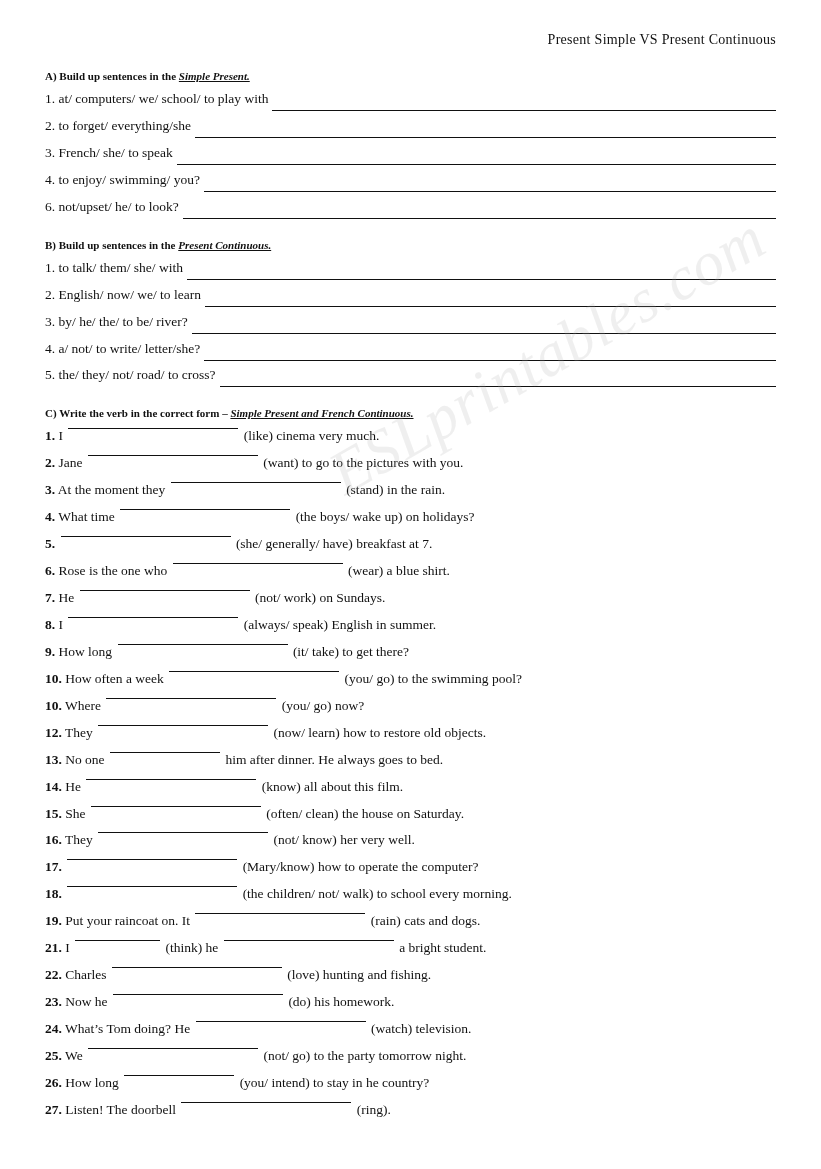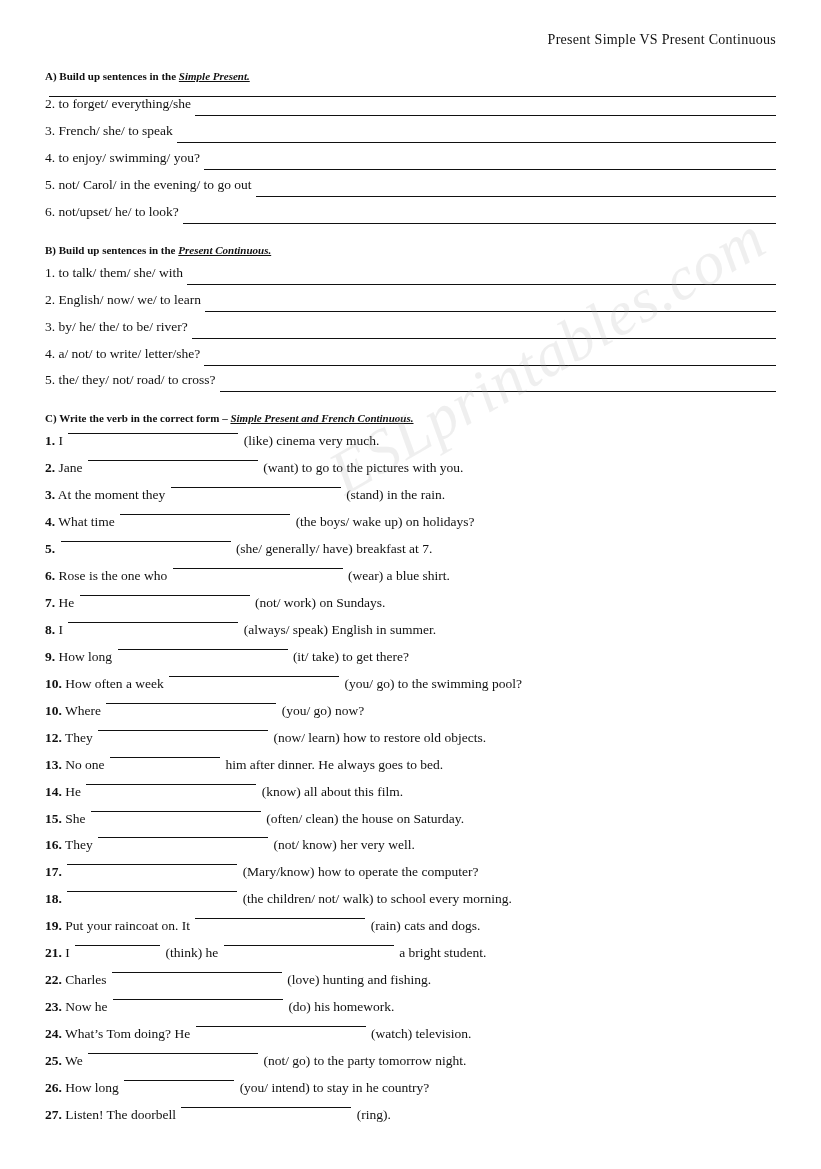--- a/index.html
+++ b/index.html
@@ -90,36 +90,33 @@
 </head>
 <body>
 
 <div class="page-title">Present Simple VS Present Continuous</div>
 
 <div class="section">
   <div class="section-header">
     <span>A) Build up sentences in the </span><span class="italic-title">Simple Present.</span>
   </div>
   <div class="full-line-row">
+    <span>1. at/ computers/ we/ school/ to play with</span>
     <span class="full-line-blank"></span>
   </div>
   <div class="full-line-row">
     <span>2. to forget/ everything/she</span>
     <span class="full-line-blank"></span>
   </div>
   <div class="full-line-row">
     <span>3. French/ she/ to speak</span>
     <span class="full-line-blank"></span>
   </div>
   <div class="full-line-row">
     <span>4. to enjoy/ swimming/ you?</span>
-    <span class="full-line-blank"></span>
-  </div>
-  <div class="full-line-row">
-    <span>5. not/  Carol/ in the evening/ to go out</span>
     <span class="full-line-blank"></span>
   </div>
   <div class="full-line-row">
     <span>6. not/upset/ he/ to look?</span>
     <span class="full-line-blank"></span>
   </div>
 </div>
 
 <div class="section">
   <div class="section-header">

